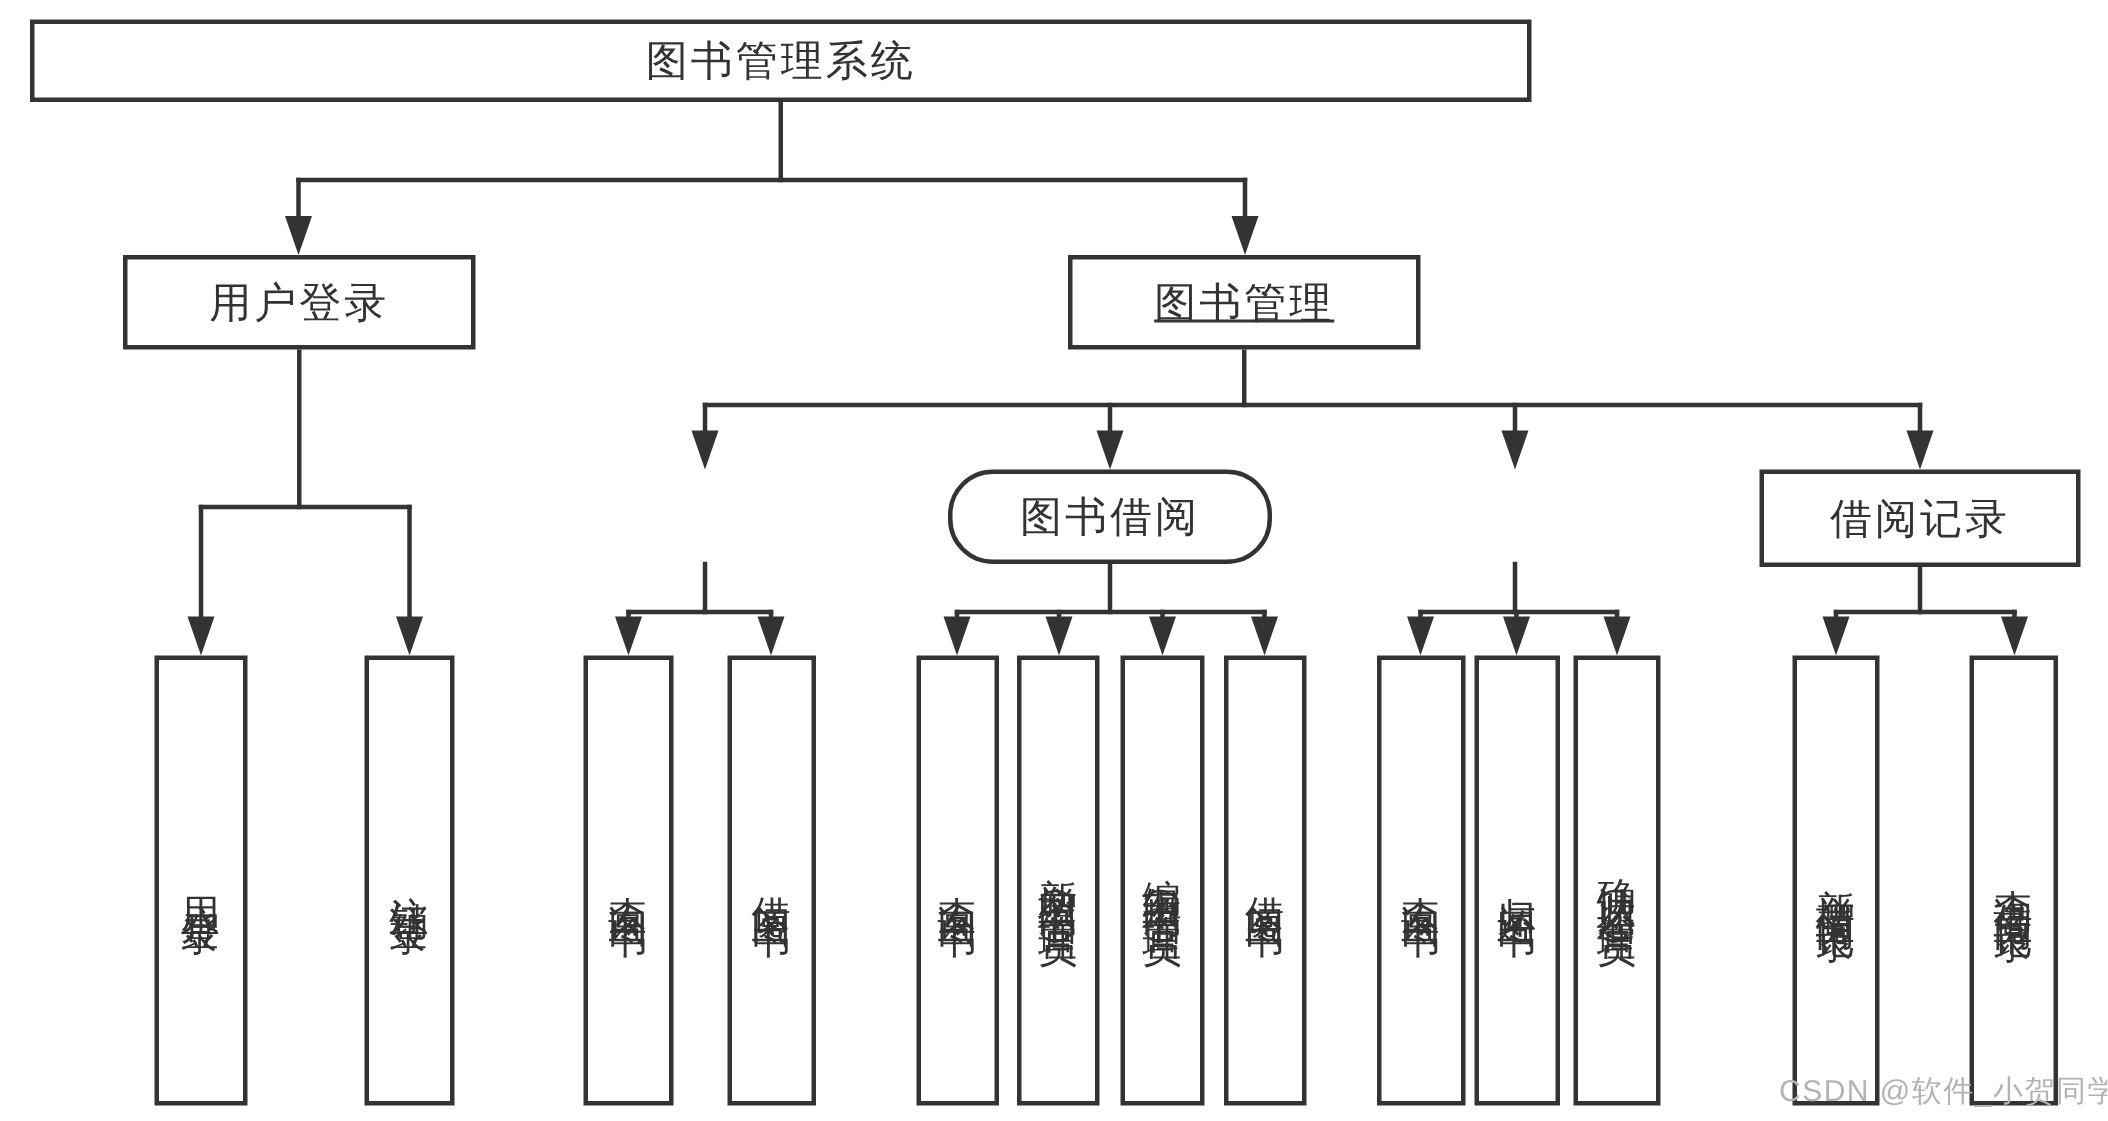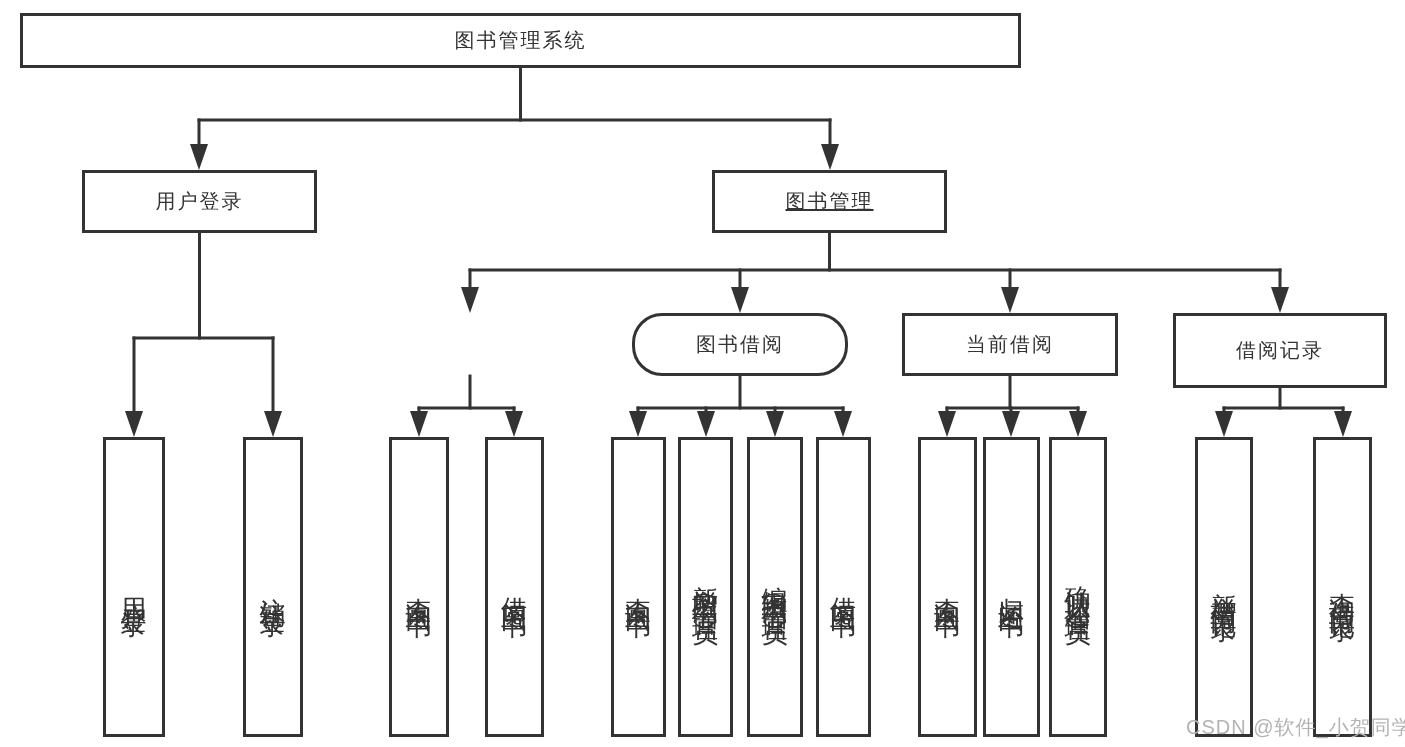--- a/index.html
+++ b/index.html
@@ -20,21 +20,21 @@
     position: absolute;
     box-sizing: border-box;
     border: 3px solid #333333;
     background: #ffffff;
     display: flex;
     align-items: center;
     justify-content: center;
     color: #333333;
   }
   .h-label {
-    font-size: 20px;
+    font-size: 28px;
     letter-spacing: 2px;
     white-space: nowrap;
   }
   .leaf .v-label {
     writing-mode: vertical-rl;
     text-orientation: mixed;
     font-size: 26px;
     letter-spacing: 5px;
     line-height: 1;
     white-space: nowrap;
@@ -128,24 +128,21 @@
   <div class="node" style="left:82px; top:170px; width:235px; height:63px;">
     <span class="h-label">用户登录</span>
   </div>
   <div class="node" style="left:712px; top:170px; width:235px; height:63px;text-decoration:underline;">
     <span class="h-label">图书管理</span>
   </div>
 
   <div class="node" style="left:632px; top:313px; width:216px; height:63px;border-radius:30px;">
     <span class="h-label">图书借阅</span>
   </div>
-  <div class="node" style="left:902px; top:313px; width:216px; height:63px;">
-    <span class="h-label">当前借阅</span>
-  </div>
-  <div class="node" style="left:1173px; top:313px; width:214px; height:75px;">
+  <div class="node" style="left:1173px; top:313px; width:214px; height:65px;">
     <span class="h-label">借阅记录</span>
   </div>
 
   <div class="node leaf" style="left:103px; top:437px; width:62px; height:300px;">
     <span class="v-label">用户登录</span>
   </div>
   <div class="node leaf" style="left:243px; top:437px; width:60px; height:300px;">
     <span class="v-label">注销登录</span>
   </div>
 

